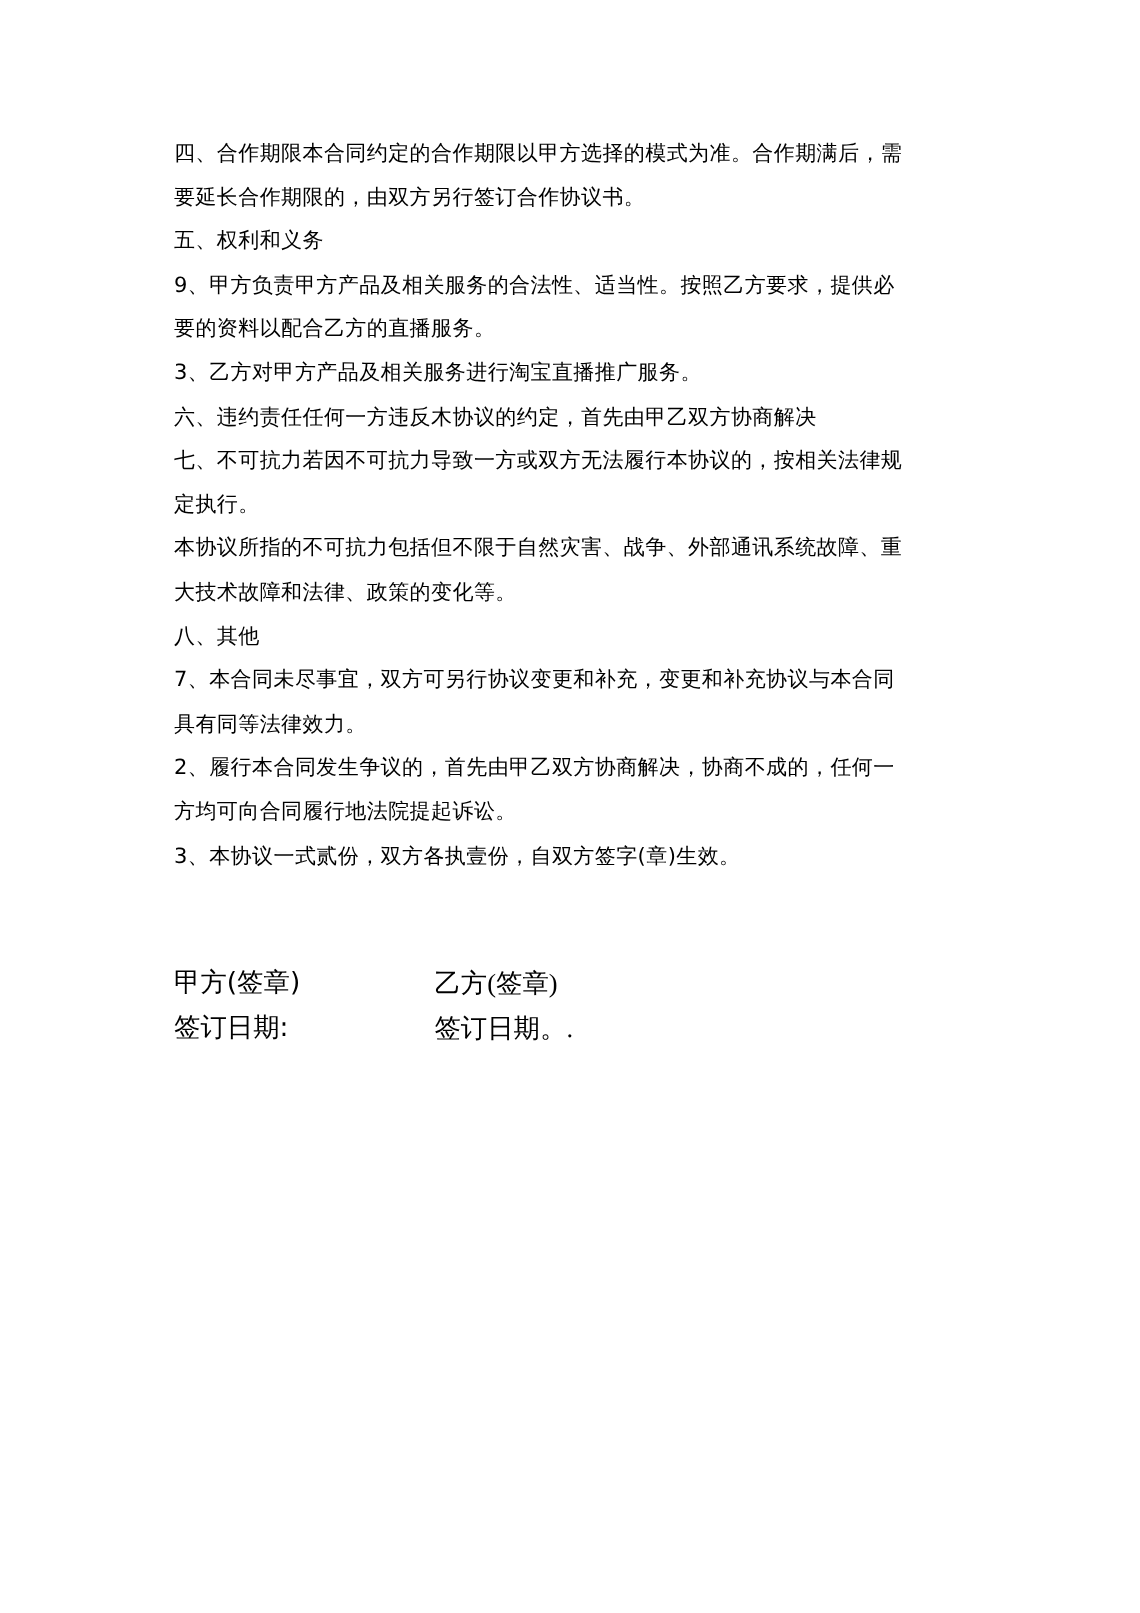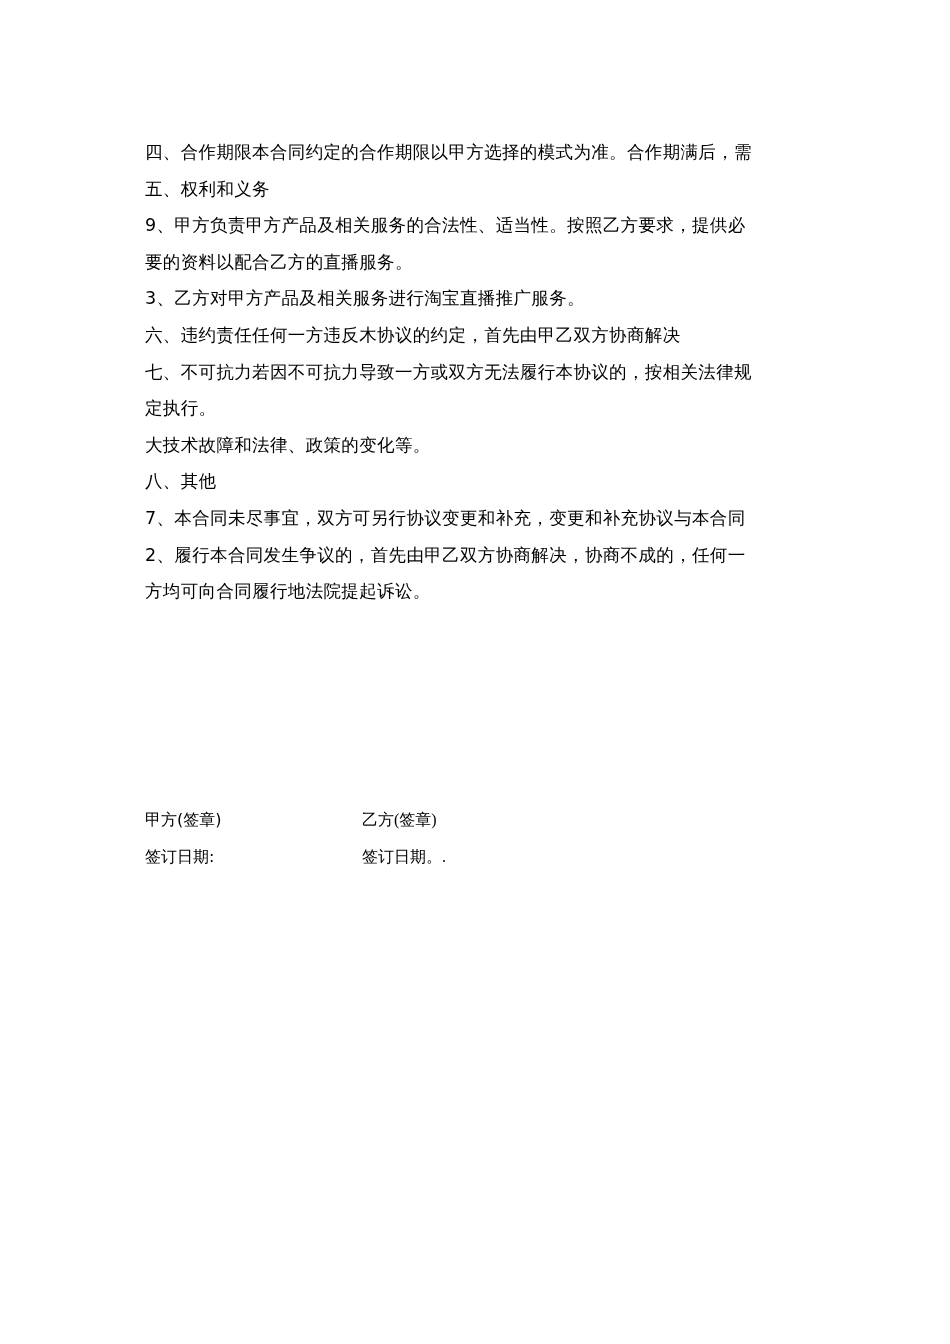--- a/index.html
+++ b/index.html
@@ -13,62 +13,65 @@
       position: relative;
       overflow: hidden;
       font-family: "DejaVu Sans", "Liberation Sans", sans-serif;
       color: #000000;
     }
     .page {
       position: absolute;
       left: 145px;
       top: 110px;
       width: 665px;
-      margin-top: 24px;
     }
     .line {
       font-size: 17.5px;
       line-height: 36.6px;
       height: 36.6px;
       white-space: nowrap;
       letter-spacing: 0.35px;
     }
     .sign-block {
       position: absolute;
       left: 145px;
       top: 802px;
       width: 665px;
     }
     .sign-row {
       position: relative;
-      font-size: 16px;
+      font-size: 22px;
       line-height: 36.6px;
       height: 36.6px;
       white-space: nowrap;
     }
     .sign-left { position: absolute; left: 0; }
     .sign-right { position: absolute; left: 217px; font-family: Liberation Serif, serif; }
   </style>
 </head>
 <body>
 
 <div class="page">
   <div class="line">四、合作期限本合同约定的合作期限以甲方选择的模式为准。合作期满后，需</div>
+  <div class="line">要延长合作期限的，由双方另行签订合作协议书。</div>
   <div class="line">五、权利和义务</div>
   <div class="line">9、甲方负责甲方产品及相关服务的合法性、适当性。按照乙方要求，提供必</div>
   <div class="line">要的资料以配合乙方的直播服务。</div>
   <div class="line">3、乙方对甲方产品及相关服务进行淘宝直播推广服务。</div>
   <div class="line">六、违约责任任何一方违反木协议的约定，首先由甲乙双方协商解决</div>
   <div class="line">七、不可抗力若因不可抗力导致一方或双方无法履行本协议的，按相关法律规</div>
   <div class="line">定执行。</div>
+  <div class="line">本协议所指的不可抗力包括但不限于自然灾害、战争、外部通讯系统故障、重</div>
   <div class="line">大技术故障和法律、政策的变化等。</div>
   <div class="line">八、其他</div>
   <div class="line">7、本合同未尽事宜，双方可另行协议变更和补充，变更和补充协议与本合同</div>
+  <div class="line">具有同等法律效力。</div>
   <div class="line">2、履行本合同发生争议的，首先由甲乙双方协商解决，协商不成的，任何一</div>
   <div class="line">方均可向合同履行地法院提起诉讼。</div>
+  <div class="line">3、本协议一式贰份，双方各执壹份，自双方签字(章)生效。</div>
 </div>
 
 <div class="sign-block">
   <div class="sign-row">
     <span class="sign-left">甲方(签章)</span>
     <span class="sign-right">乙方(签章)</span>
   </div>
   <div class="sign-row">
     <span class="sign-left">签订日期:</span>
     <span class="sign-right">签订日期。.</span>

